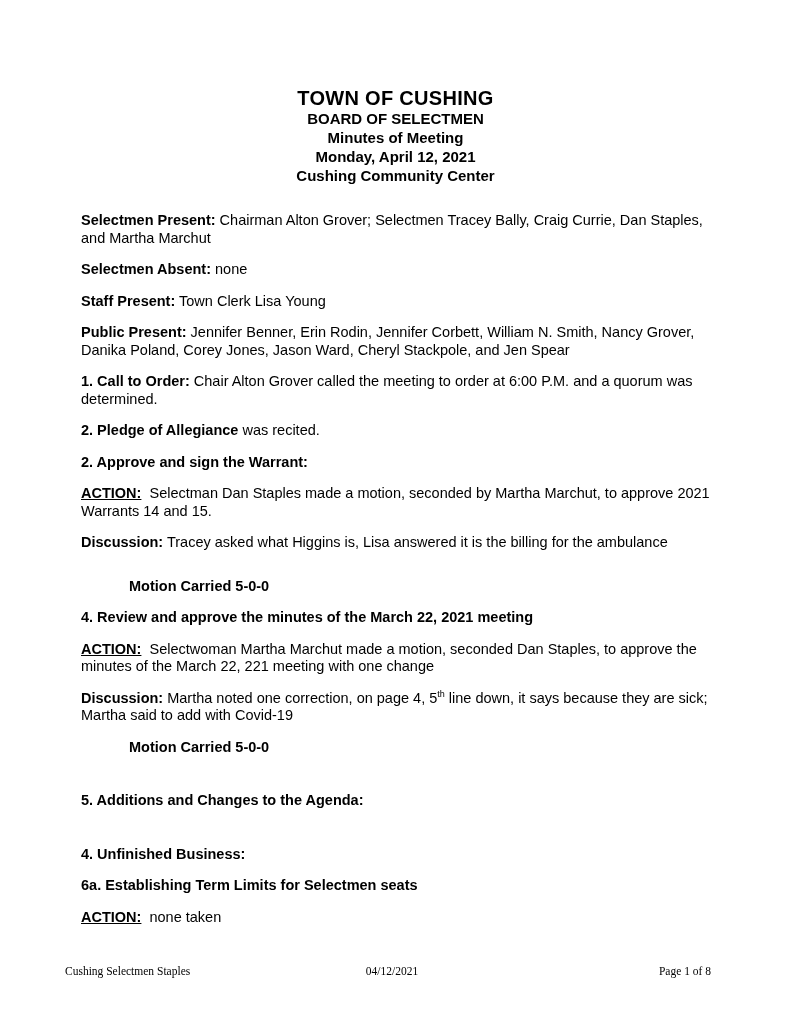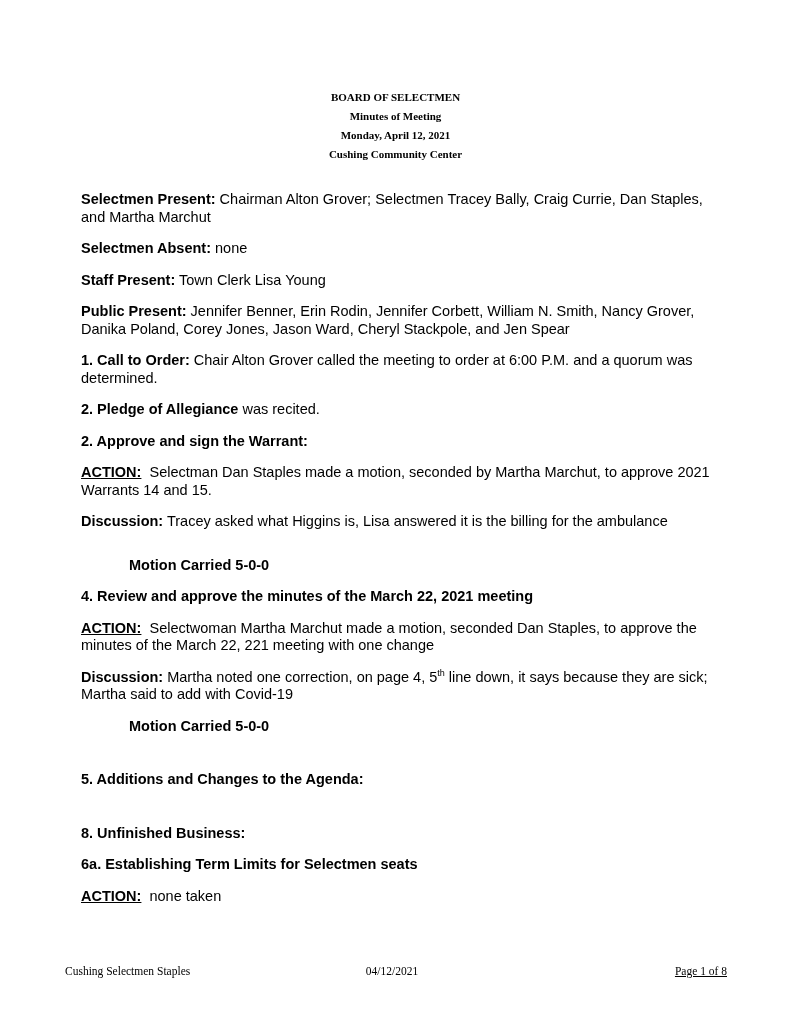--- a/index.html
+++ b/index.html
@@ -9,21 +9,21 @@
     height: 1024px;
     margin: 0 auto;
     background: #ffffff;
     font-family: "Liberation Sans", sans-serif;
     color: #000000;
     overflow: hidden;
     box-sizing: border-box;
   }
   .doc-header { text-align: center; padding-top: 88px; }
   .doc-title  { font-size: 20px; font-weight: bold; line-height: 21px; letter-spacing: 0.3px; }
-  .doc-sub    { font-size: 11px; font-weight: bold; line-height: 19px; font-family: Liberation Serif, serif; }
+  .doc-sub    { font-size: 15px; font-weight: bold; line-height: 19px; }
   .doc-body {
     margin: 27px 64px 0 65px;
     font-size: 14.5px;
     line-height: 17.5px;
   }
   .para { margin: 0 0 14px 16px; }
   .para strong { font-weight: bold; }
   .u { text-decoration: underline; }
   .motion { font-weight: bold; padding-left: 48px; }
   .mt-extra { margin-top: 26px; }
@@ -34,28 +34,29 @@
     left: 65px;
     right: 64px;
     top: 965px;
     height: 16px;
     font-family: "Liberation Serif", serif;
     font-size: 11.5px;
     color: #000000;
   }
   .doc-footer .f-left   { position: absolute; left: 0; top: 0; }
   .doc-footer .f-center { position: absolute; left: 0; right: 8px; top: 0; text-align: center; }
-  .doc-footer .f-right  { position: absolute; right: 0; top: 0; text-decoration: underline; }
+  .doc-footer .f-right  { position: absolute; right: 16px; top: 0; }
 </style>
 </head>
 <body>
 
 <div class="page">
 
   <div class="doc-header">
+    <div class="doc-title">TOWN OF CUSHING</div>
     <div class="doc-sub">BOARD OF SELECTMEN</div>
     <div class="doc-sub">Minutes of Meeting</div>
     <div class="doc-sub">Monday, April 12, 2021</div>
     <div class="doc-sub">Cushing Community Center</div>
   </div>
 
   <div class="doc-body">
 
     <p class="para">
       <strong>Selectmen Present:</strong><span> Chairman Alton Grover; Selectmen Tracey Bally, Craig Currie, Dan Staples, and Martha Marchut</span>
@@ -107,21 +108,21 @@
       <strong>Discussion:</strong><span> Martha noted one correction, on page 4, 5</span><sup>th</sup><span> line down, it says because they are sick; Martha said to add with Covid-19</span>
     </p>
 
     <p class="para motion">Motion Carried 5-0-0</p>
 
     <p class="para mt-xl">
       <strong>5. Additions and Changes to the Agenda:</strong>
     </p>
 
     <p class="para mt-xl">
-      <strong>8. Unfinished Business:</strong>
+      <strong>4. Unfinished Business:</strong>
     </p>
 
     <p class="para">
       <strong>6a. Establishing Term Limits for Selectmen seats</strong>
     </p>
 
     <p class="para">
       <strong class="u">ACTION:</strong><span>&nbsp; none taken</span>
     </p>
 

